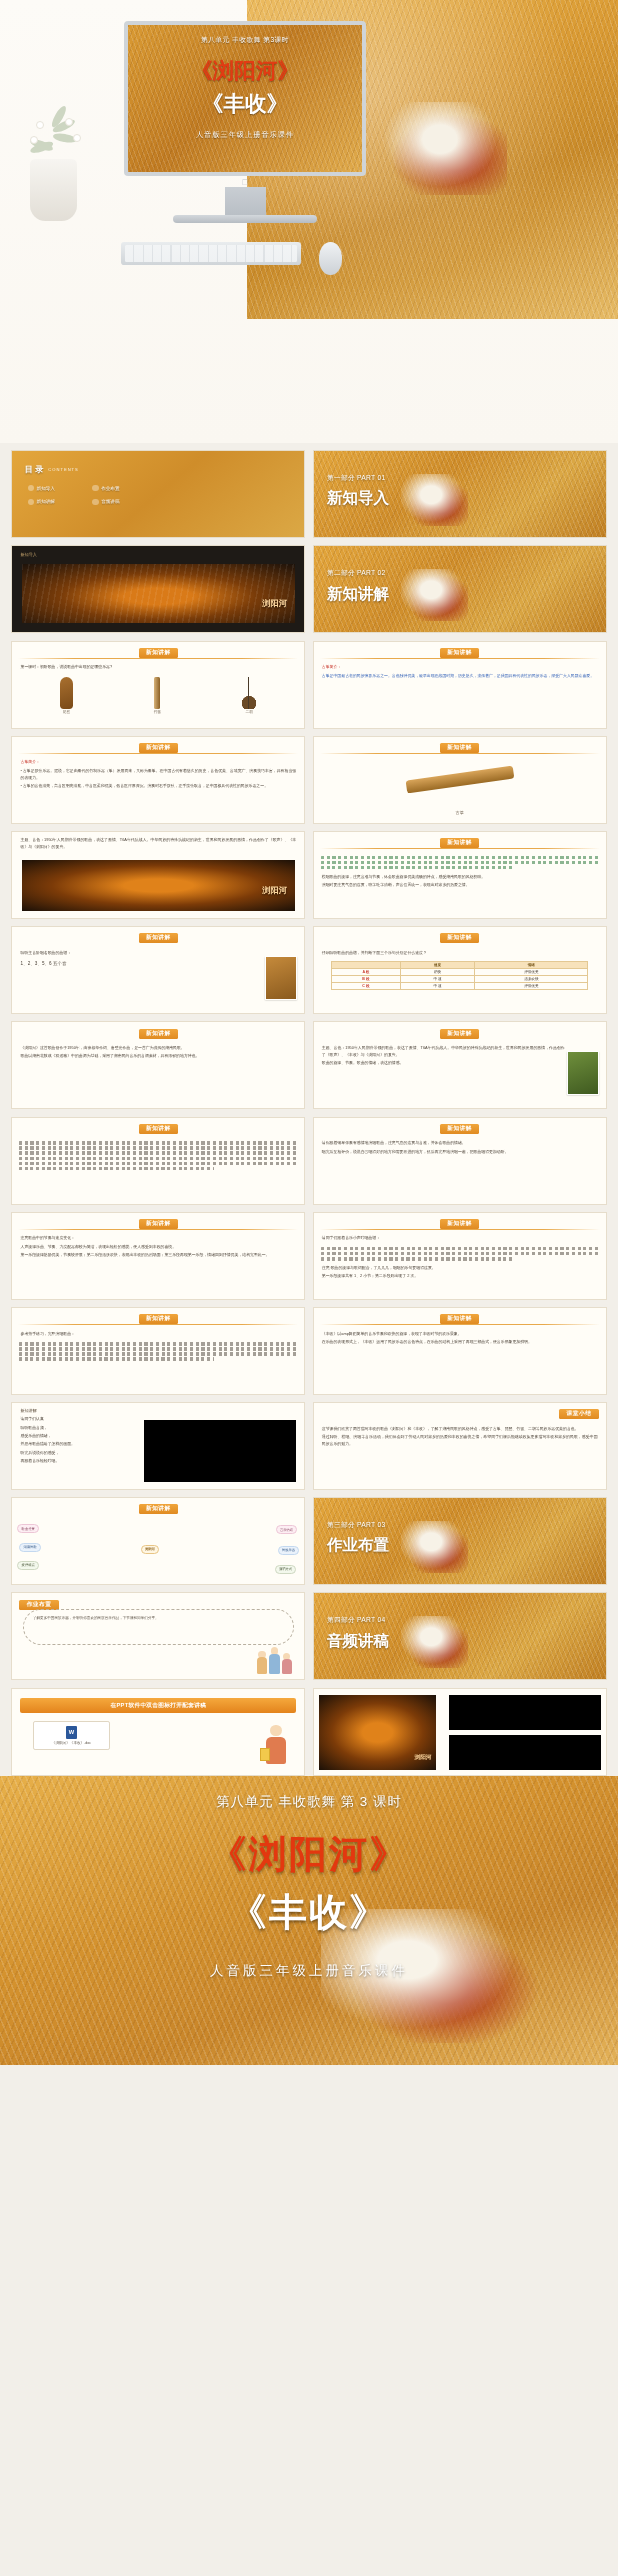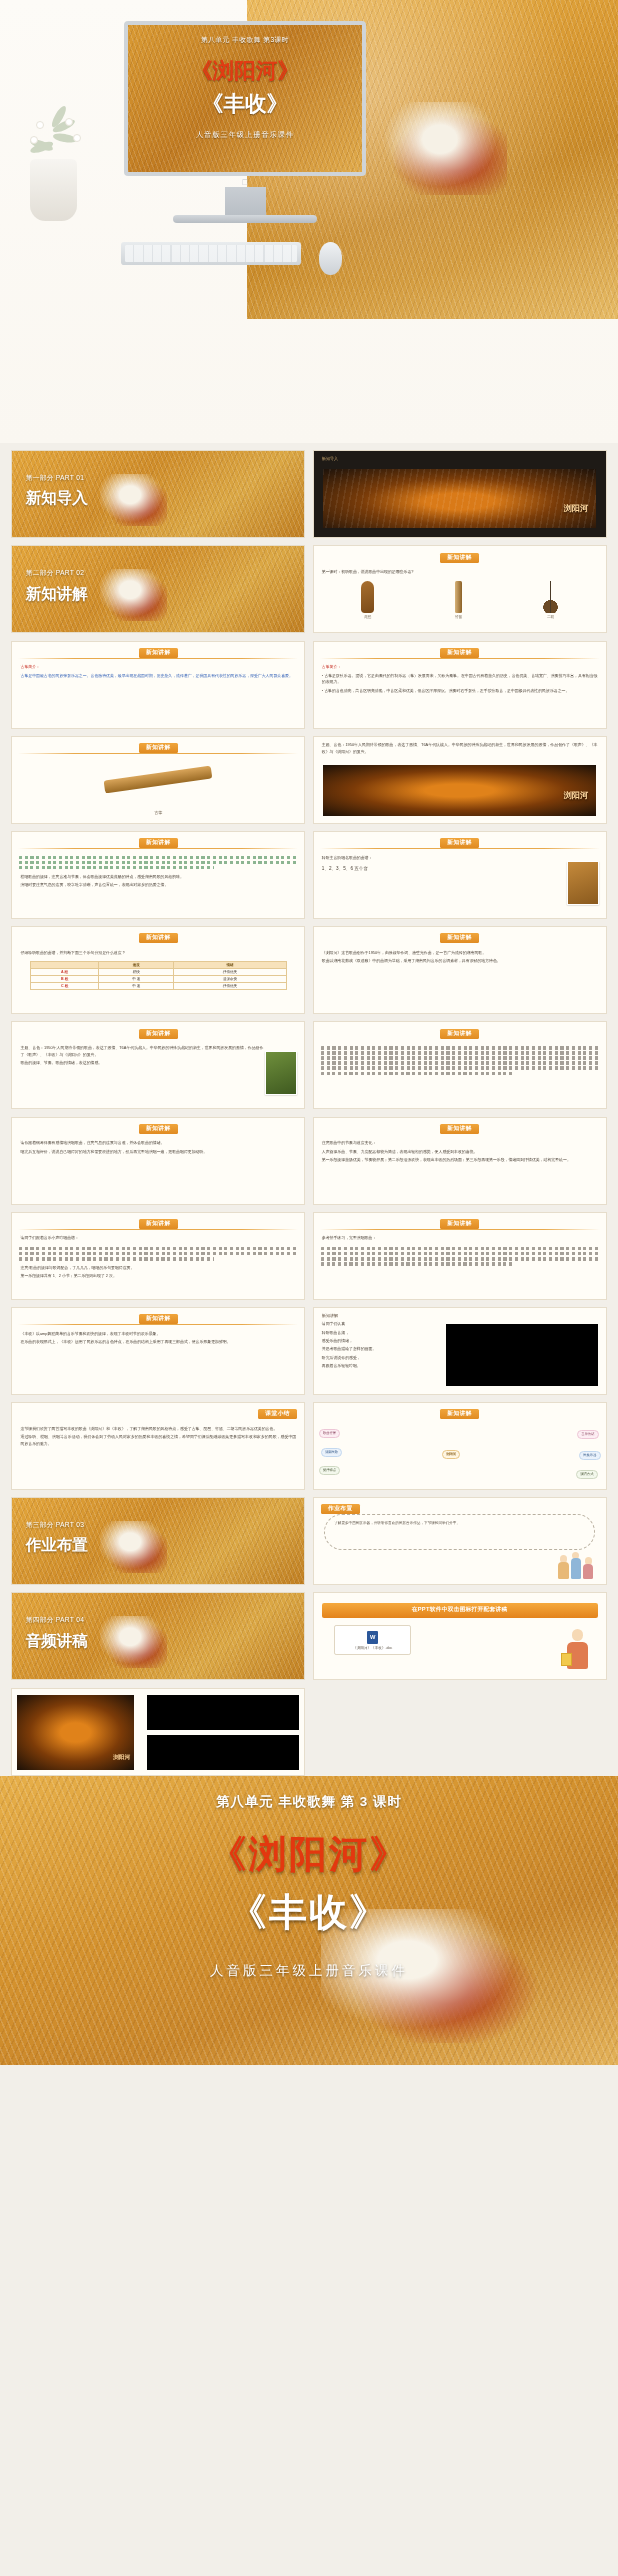--- a/index.html
+++ b/index.html
@@ -269,21 +269,21 @@
       repeating-linear-gradient(68deg, rgba(255,255,255,.14) 0 1.5px, rgba(0,0,0,0) 1.5px 5.7px),
       repeating-linear-gradient(116deg, rgba(110,60,15,.12) 0 1.5px, rgba(0,0,0,0) 1.5px 6.7px);
   }
   .footer .fig {
     position:absolute; left:52%; top:46%; width:216px; height:134px;
     background:
       radial-gradient(ellipse at 40% 38%, #f8f3e8 0 16%, rgba(248,243,232,0) 58%),
       radial-gradient(ellipse at 58% 60%, #b33a1b 0 13%, rgba(179,58,27,0) 52%);
   }
   .footer-text { position:relative; z-index:3; text-align:center; padding-top:17.5px; color:#fff; }
-  .f-line1 { font-size:13.4px; font-weight:bold; letter-spacing:1px; text-shadow:0 1px 2.6px rgba(0,0,0,.45);text-align:center; }
+  .f-line1 { font-size:13.4px; font-weight:normal; letter-spacing:1px; text-shadow:0 1px 2.6px rgba(0,0,0,.45);text-align:center; }
   .f-title { font-size:38px; font-weight:bold; color:#e3380f; margin-top:17.5px; text-shadow:0 1.5px 3.1px rgba(0,0,0,.35); letter-spacing:2.1px;}
   .f-title2 { font-size:38px; font-weight:bold; color:#ffffff; margin-top:7.2px; text-shadow:0 1.5px 3.1px rgba(0,0,0,.45); letter-spacing:2.1px;}
   .f-sub { font-size:13.4px; margin-top:24px; letter-spacing:3.1px; text-shadow:0 1px 2.6px rgba(0,0,0,.45); }
 </style>
 </head>
 <body>
 
 <div class="page hero">
   <div class="hero-wheat">
     <div class="wheat-texture"></div>
@@ -321,20 +321,42 @@
   </div>
 
   <div class="keyboard">
       <div class="keys"></div>
     </div>
   <div class="mouse"></div>
 </div>
 
 <div class="grid">
 
+  <div class="slide contents">
+    <div class="ct-title">目 录</div>
+    <div class="ct-sub">CONTENTS</div>
+    <div class="ct-list">
+      <div class="ct-item">
+        <span class="ct-dot"></span>
+        <span>新知导入</span>
+      </div>
+      <div class="ct-item">
+        <span class="ct-dot"></span>
+        <span>作业布置</span>
+      </div>
+      <div class="ct-item">
+        <span class="ct-dot"></span>
+        <span>新知讲解</span>
+      </div>
+      <div class="ct-item">
+        <span class="ct-dot"></span>
+        <span>音频讲稿</span>
+      </div>
+    </div>
+  </div>
 
   <div class="slide s-photo sec">
     <div class="tex"></div>
       <div class="fig"></div>
     <div class="sec-inner">
       <div class="sec-part">第一部分 PART 01</div>
       <div class="sec-name">新知导入</div>
     </div>
   </div>
 

